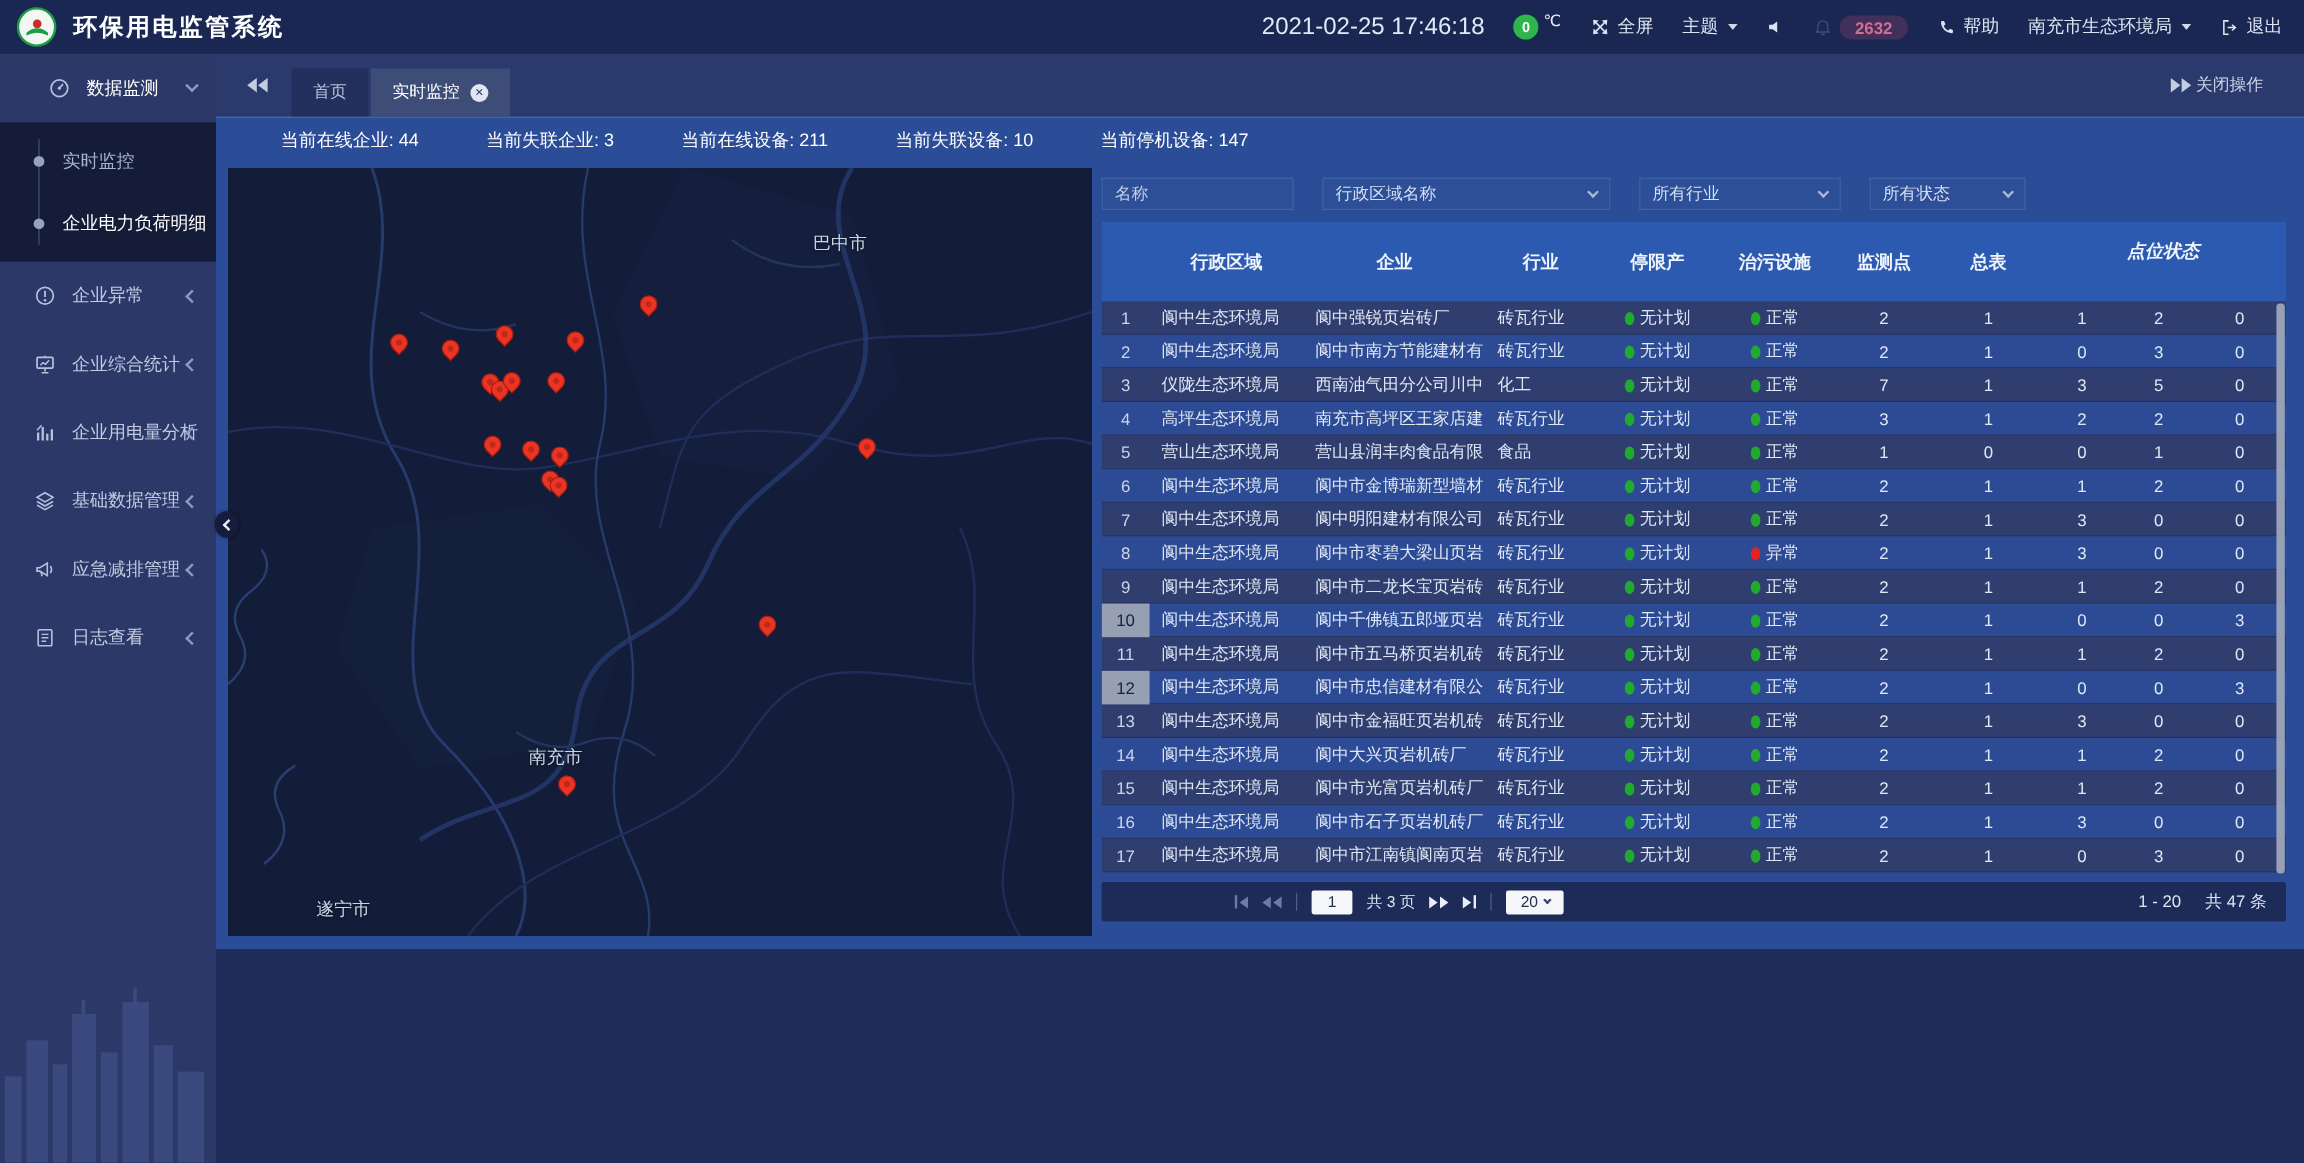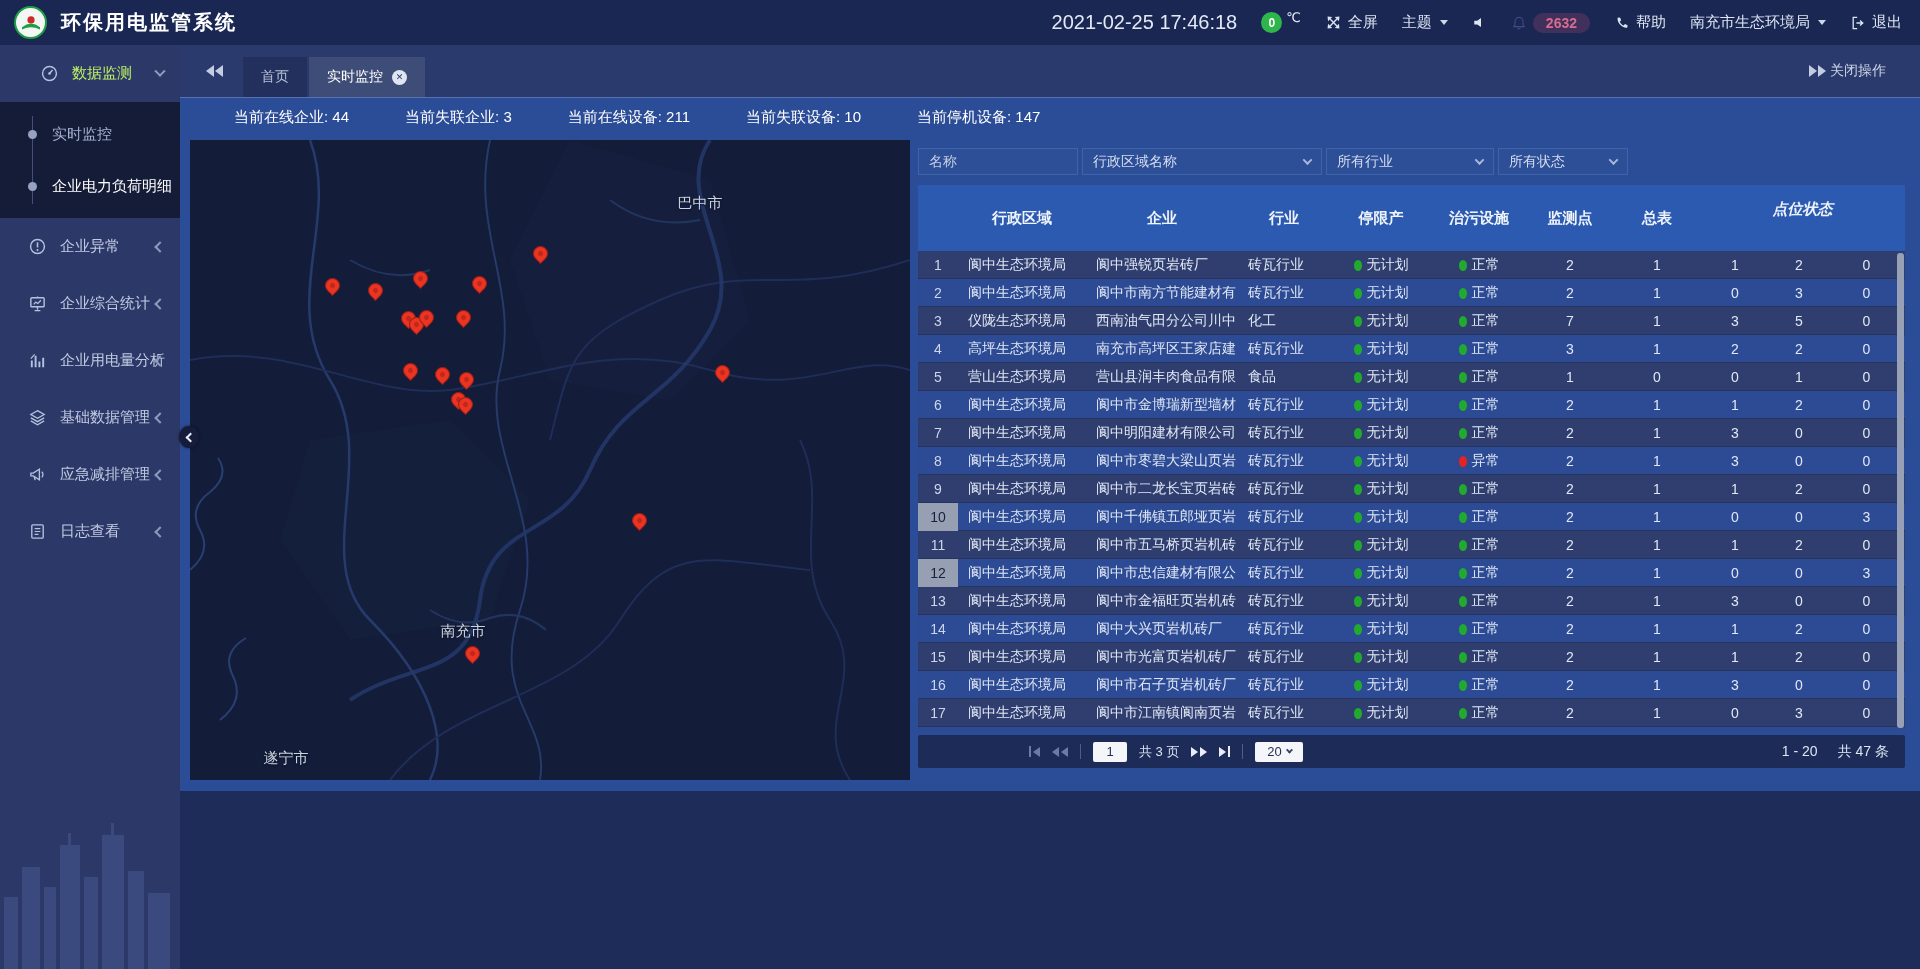--- a/index.html
+++ b/index.html
@@ -80,21 +80,21 @@
     font-size:15px; text-shadow:0 1px 2px #0a1228; white-space:nowrap; }
   .pin { position:absolute; width:15px; height:15px; background:#ea3424;
     border:1px solid #9d1f15; border-radius:50% 50% 50% 0; transform:rotate(-45deg);
     margin-left:-8px; margin-top:-14px; cursor:pointer; }
   .pin::after { content:""; position:absolute; left:4px; top:4px; width:5px; height:5px;
     border-radius:50%; background:#c02818; }
 
   
   .right-panel { position:absolute; left:918px; top:140px; width:987px; height:640px;
     display:flex; flex-direction:column; z-index:4; }
-  .filters { margin-top:8px; height:27px; display:flex; gap:4px;align-items:flex-end; }
+  .filters { margin-top:8px; height:27px; display:flex; gap:24px;align-items:flex-end; }
   .f-box { height:27px; background:#2d4f97; border:1px solid #3f63a8; color:#d5ddf0;
     font-size:14px; display:flex; align-items:center; justify-content:space-between;
     padding:0 10px; cursor:pointer; }
   .f-input { width:160px; color:#c3cde4; cursor:text; }
   .f-chev { width:7px; height:7px; border-right:2px solid #aab8d8; border-bottom:2px solid #aab8d8;
     transform:rotate(45deg) translate(-1px,-1px); }
 
   .t-head { margin-top:10px; height:66px; background:#2b5ab0; display:grid;
     grid-template-columns:40px 128px 152px 92px 102px 94px 88px 86px 70px 58px 77px;
     grid-template-rows:36px 30px; color:#eff4fc; font-size:15px; font-weight:bold; }
@@ -196,21 +196,21 @@
         <path d="M9 3 H4 V17 H9" fill="none" stroke="#dde4f2" stroke-width="1.6"></path>
         <path d="M8 10 H15 M12.5 7 L16 10 L12.5 13" fill="none" stroke="#dde4f2" stroke-width="1.6"></path>
       </svg>
       <span>退出</span>
     </span>
   </div>
 </header>
 
 <nav class="sidebar">
   <div id="menu-root">
-      <div class="m-item" style="color: #bef264; padding-left: 40px;">
+      <div class="m-item" style="color: #ffffff; padding-left: 40px;">
     <span class="m-icon"><svg width="19" height="19" viewBox="0 0 20 20">
             <circle cx="10" cy="10" r="7.3" fill="none" stroke="currentColor" stroke-width="1.5"></circle>
             <path d="M10 10 L13.2 6.4" stroke="currentColor" stroke-width="1.5"></path>
             <circle cx="10" cy="10" r="1.4" fill="currentColor"></circle>
           </svg></span>
     <span class="m-label">数据监测</span>
     <span class="chev down"></span>
   </div>
       <div class="submenu">
         <span class="line"></span>

